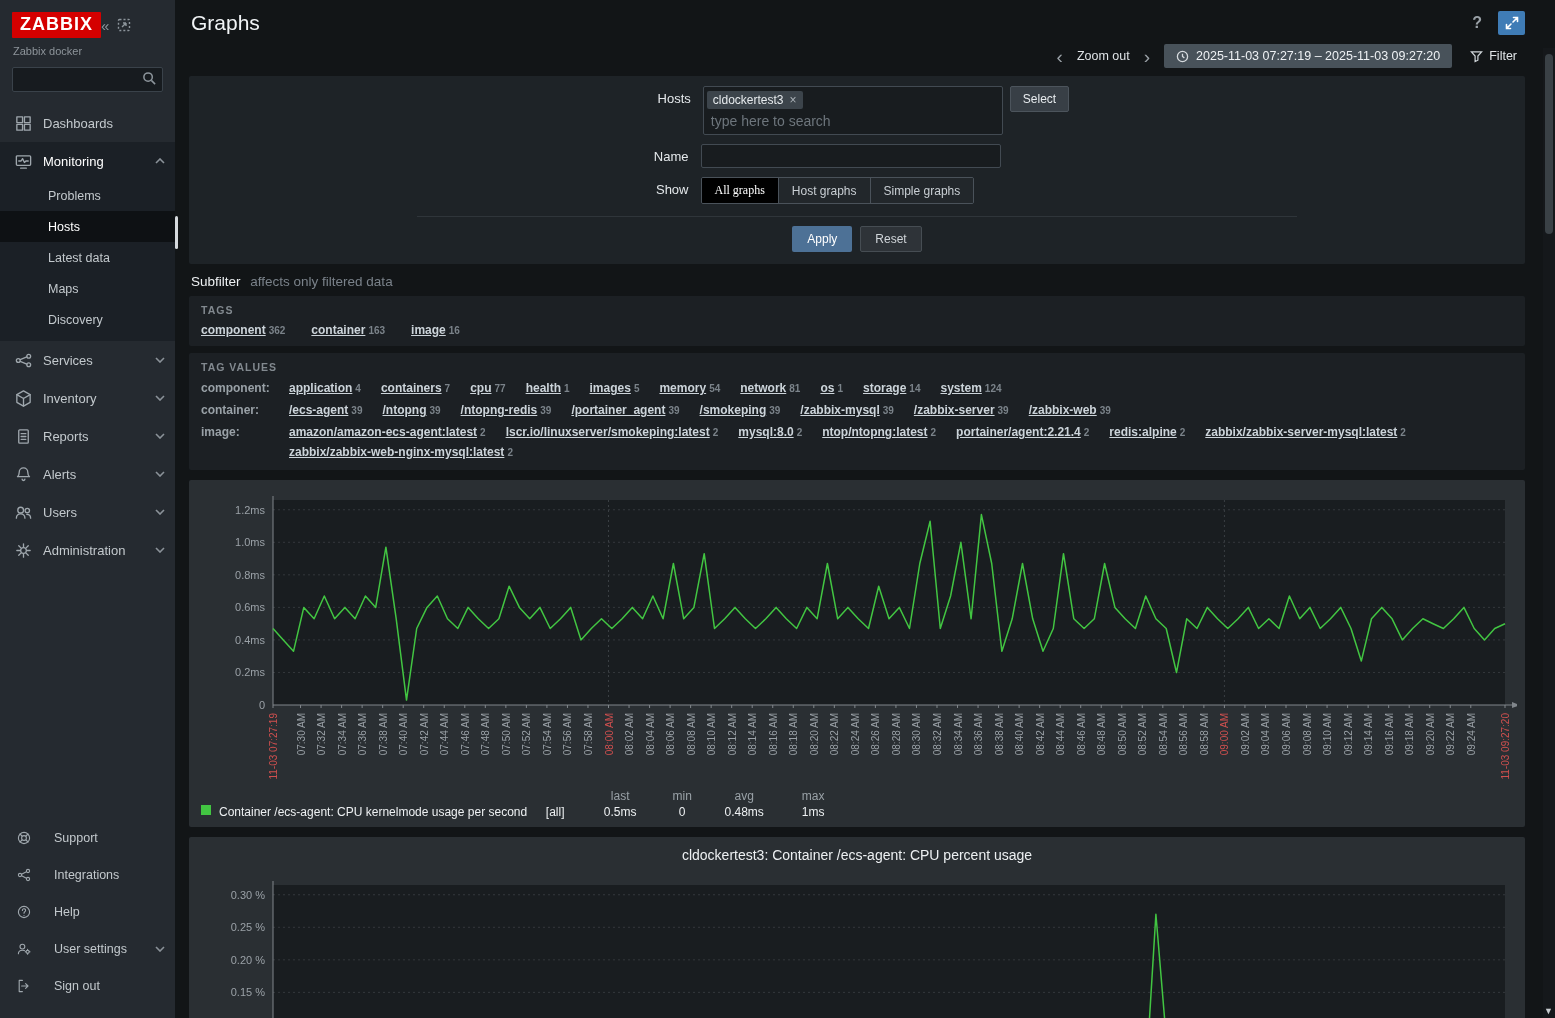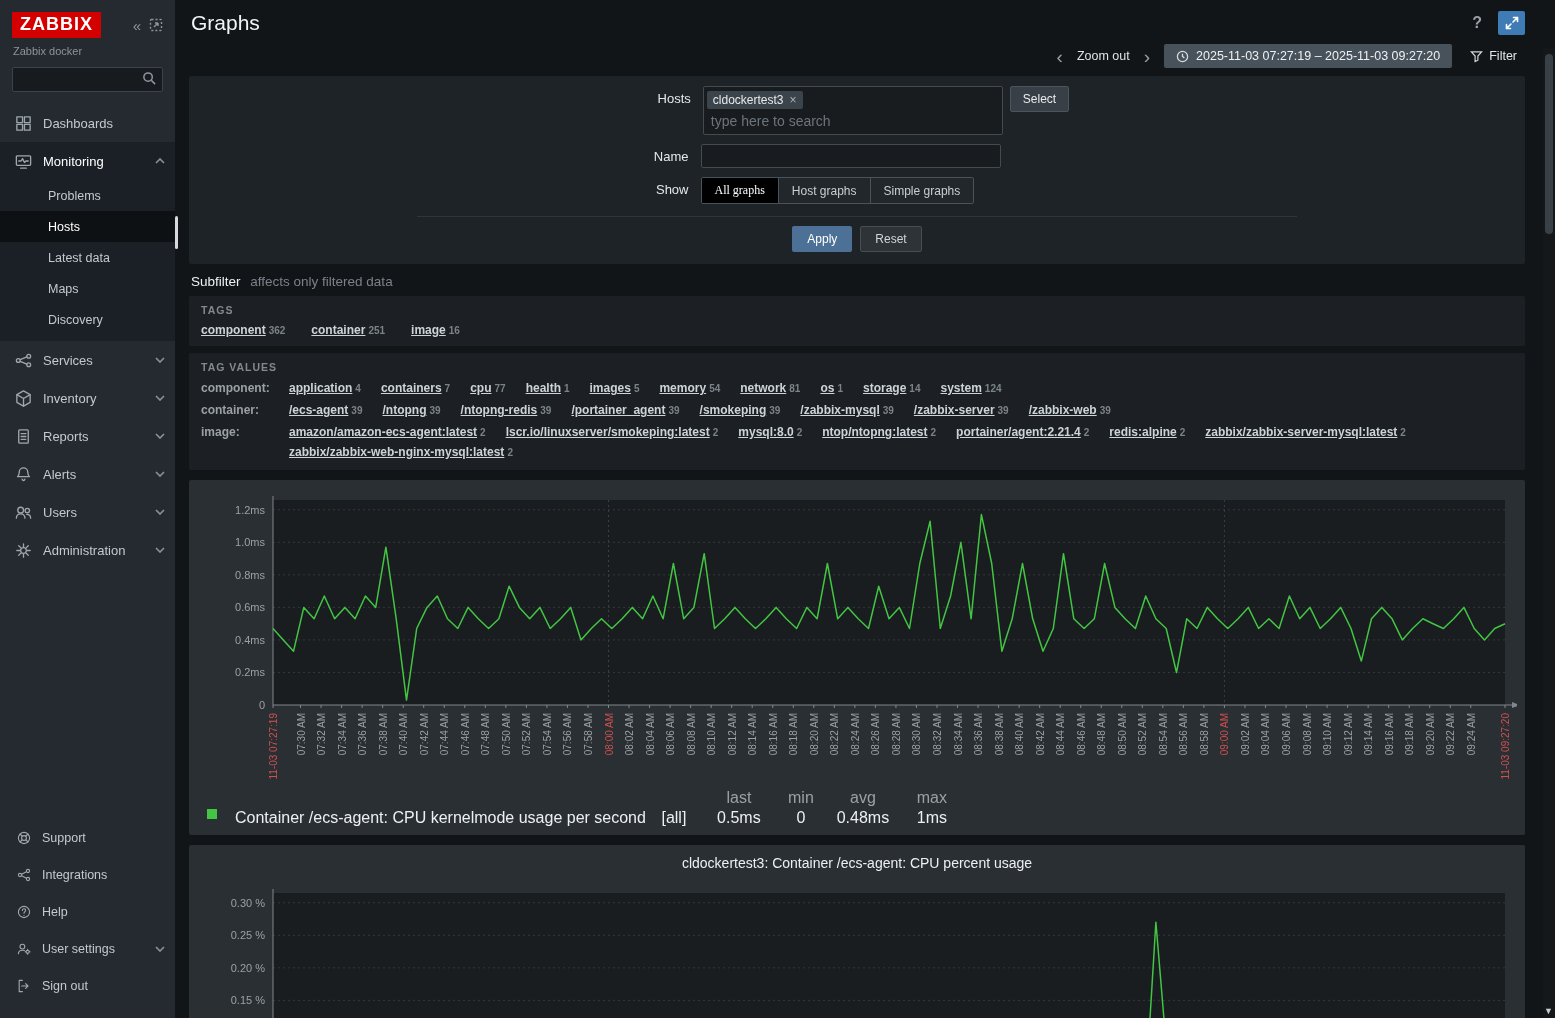--- a/index.html
+++ b/index.html
@@ -3,21 +3,21 @@
 <meta charset="utf-8">
 <style>
   * { box-sizing: border-box; }
   html,body { margin:0; padding:0; width:1555px; height:1018px; overflow:hidden;
     background:#121517; color:#dfe4e7; font-family:"Liberation Sans", sans-serif; }
 
   
   .sidebar { position:fixed; left:0; top:0; width:175px; height:100%; background:#252a30;
     display:flex; flex-direction:column; z-index:5; }
   .side-top { padding:12px 12px 0 12px; }
-  .logo-row { display:flex; align-items:center; justify-content:space-between; }
+  .logo-row { display:flex; align-items:center; }
   .logo-badge { background:#d40000; color:#fff; font-weight:bold; font-size:18px;
     letter-spacing:1px; padding:2px 8px 3px; border-radius:1px; }
   .logo-tools { display:flex; gap:8px; align-items:center; color:#8d959c; }
   .logo-tools .tool { cursor:pointer; font-size:15px; line-height:1; }
   .server-name { color:#8d949a; font-size:11px; margin:7px 0 10px 1px; }
   .side-search { position:relative; margin:0 0 12px; }
   .side-search input { width:100%; height:25px; background:#171b1f; border:1px solid #3a424a;
     border-radius:2px; color:#dfe4e7; padding:0 24px 0 8px; font-size:12px; outline:none; }
   .side-search .mag { position:absolute; right:6px; top:4px; width:15px; height:15px;
     stroke:#8d959c; fill:none; stroke-width:1.6; }
@@ -31,21 +31,21 @@
   .menu-group { background:#1b2026; }
   .menu-group > .menu-item { color:#ffffff; }
   .submenu { padding-bottom:6px; }
   .submenu-item { display:flex; align-items:center; height:31px; padding-left:48px;
     color:#c3c9cd; font-size:12.5px; cursor:pointer; }
   .submenu-item.selected { background:#0e1114; color:#fff; }
   .side-footer { padding:6px 0 14px; }
   .foot-item { display:flex; align-items:center; gap:10px; height:37px; padding:0 10px 0 16px;
     color:#c3c9cd; font-size:12.5px; cursor:pointer; }
   .foot-item .mi { width:16px; height:16px; }
-  .foot-item .mi-label { flex:1; }
+  .foot-item .mi-label { flex:1;margin-left:12px; }
   .side-scroll-thumb { position:fixed; left:175px; top:216px; width:3px; height:33px;
     background:#d6dade; border-radius:2px; z-index:6; }
 
   
   .main { margin-left:175px; height:100%; overflow:hidden; }
   .page-head { display:flex; justify-content:space-between; align-items:center;
     padding:11px 30px 5px 16px; }
   .page-head h1 { margin:0; font-size:21px; font-weight:400; color:#f1f4f6; }
   .head-icons { display:flex; align-items:center; gap:16px; }
   .help-q { color:#9aa1a7; font-size:16px; font-weight:bold; cursor:pointer; }
@@ -108,25 +108,25 @@
   .tv-row { display:flex; gap:10px; margin:8px 0 2px; font-size:12px; align-items:baseline; }
   .tv-name { width:78px; color:#99a1a7; flex:none; }
   .tv-links { display:flex; flex-wrap:wrap; gap:20px; row-gap:6px; }
 
   
   .graph-panel { background:#2a2f33; border-radius:2px; padding:8px 6px 6px; margin-top:10px; }
   .graph-title { text-align:center; font-size:14px; font-weight:400; color:#edf0f2;
     margin:2px 0 10px; }
   .graph-svg { display:block; margin:0 auto; }
   .legend { display:grid; grid-template-columns:auto 56px 74px 50px 74px 64px;
-    grid-template-rows:auto auto; font-size:16px; margin:2px 0 2px 6px; width:max-content; }
+    grid-template-rows:auto auto; font-size:12px; margin:2px 0 2px 6px; width:max-content; }
   .lg-h { grid-row:1; color:#99a1a7; text-align:center; padding-bottom:2px; }
   .lg-c1{grid-column:1} .lg-c2{grid-column:2} .lg-c3{grid-column:3}
   .lg-c4{grid-column:4} .lg-c5{grid-column:5} .lg-c6{grid-column:6}
-  .lg-label { grid-row:2; display:flex; align-items:flex-start; gap:18px; color:#edf0f2;margin-left:6px; }
+  .lg-label { grid-row:2; display:flex; align-items:flex-start; gap:8px; color:#edf0f2; }
   .lg-swatch { width:10px; height:10px; display:inline-block; flex:none; }
   .lg-scope { grid-row:2; text-align:center; color:#edf0f2; }
   .lg-v { grid-row:2; text-align:center; color:#edf0f2; }
 
   
   .page-scroll { position:fixed; right:0; top:48px; bottom:0; width:12px; background:#15181b; }
   .page-scroll .thumb { position:absolute; top:6px; left:2px; width:8px; height:180px;
     background:#3a4146; border-radius:4px; cursor:pointer; }
   .page-scroll .down-arrow { position:absolute; bottom:2px; left:1px; color:#c7ccd0;
     font-size:9px; cursor:pointer; }
@@ -382,21 +382,21 @@
 
     <div class="subfilter-head">
       <span class="sf-title">Subfilter</span>
       <span class="sf-hint">affects only filtered data</span>
     </div>
 
     <div class="sf-panel">
       <div class="sf-section-label">TAGS</div>
       <div class="tag-links" id="tags-row">
           <span><a class="tag-link">component</a><span class="tag-count">362</span></span>
-          <span><a class="tag-link">container</a><span class="tag-count">251</span></span>
+          <span><a class="tag-link">container</a><span class="tag-count">163</span></span>
           <span><a class="tag-link">image</a><span class="tag-count">16</span></span>
         </div>
     </div>
 
     <div class="sf-panel">
       <div class="sf-section-label">TAG VALUES</div>
       <div id="tagvalue-rows">
           <div class="tv-row">
             <span class="tv-name">component:</span>
             <div class="tv-links">

